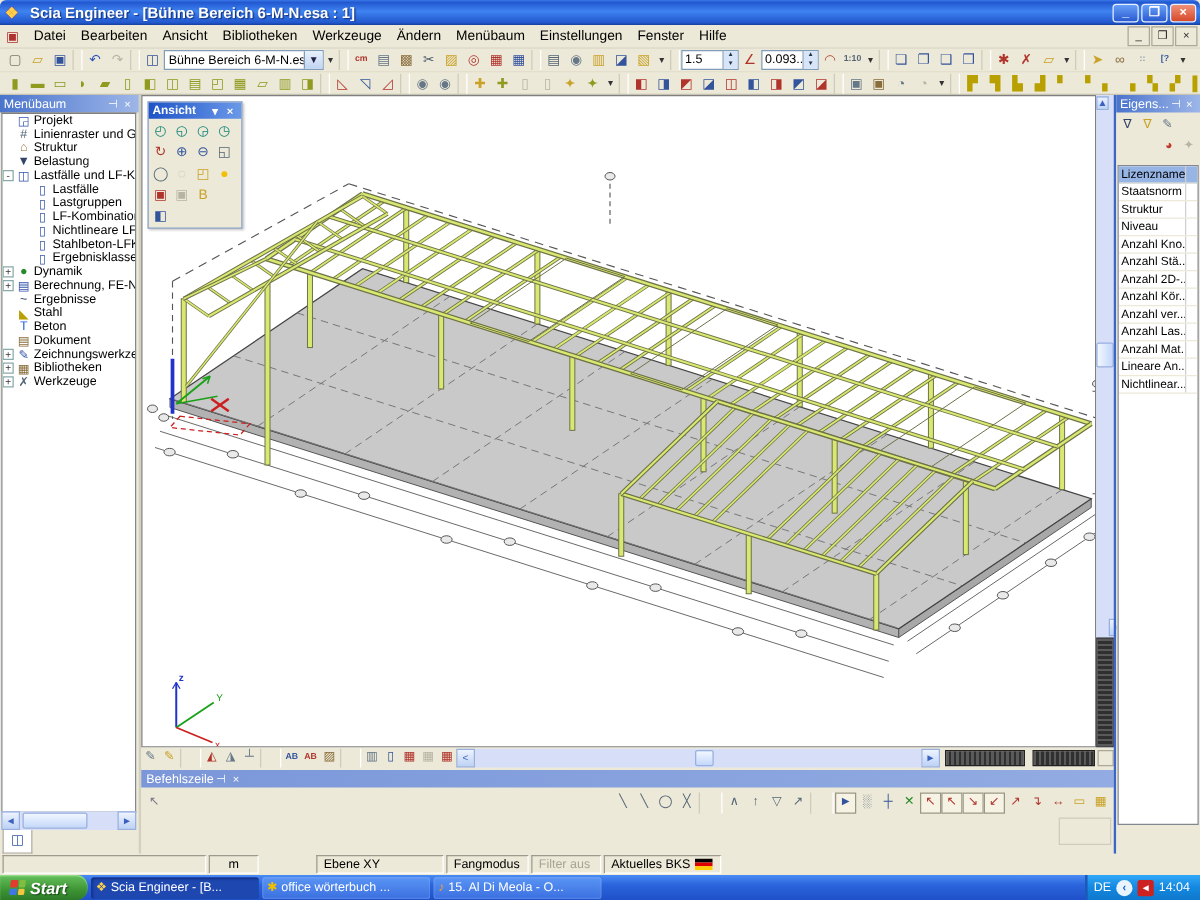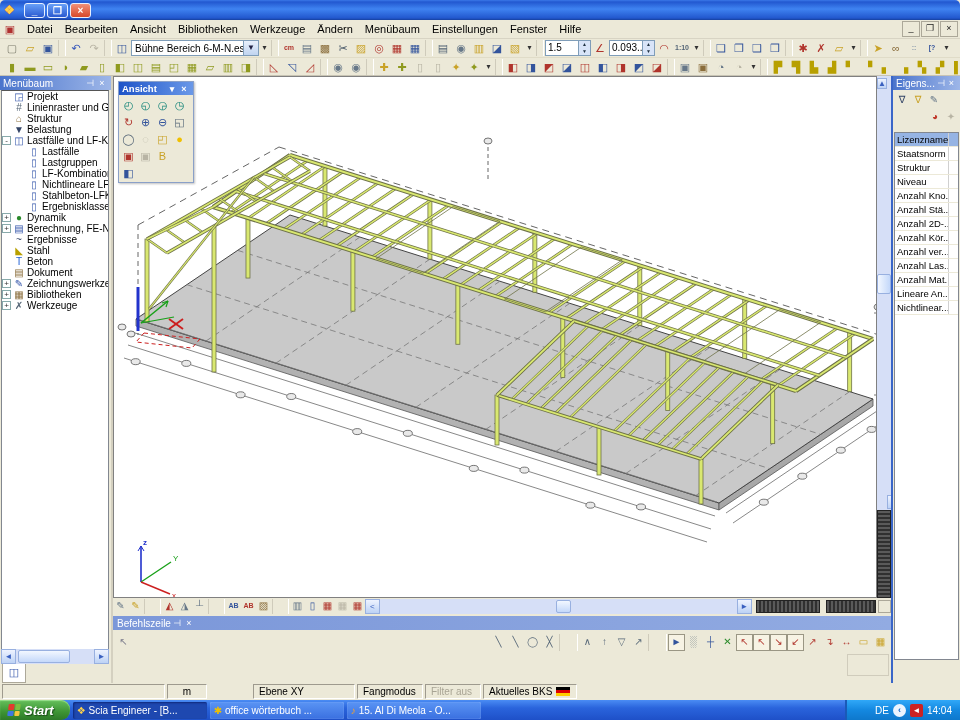--- a/index.html
+++ b/index.html
@@ -121,34 +121,35 @@
     background:linear-gradient(180deg,#66c05c,#3d9434 60%,#2e7a28);color:#fff;font-weight:bold;font-style:italic;
     font-size:13px;text-shadow:1px 1px 1px #1a4a18;box-shadow:inset 0 1px 1px #9ae08e;}
   .winlogo{width:12px;height:12px;display:grid;grid-template-columns:1fr 1fr;grid-template-rows:1fr 1fr;gap:1px;transform:skewX(-8deg);}
   .winlogo i{border-radius:1px;}
   .task{width:134px;height:17px;margin-left:3px;border-radius:2px;display:flex;align-items:center;gap:3px;
     background:linear-gradient(180deg,#5a94f4,#3a70e0);box-shadow:inset 0 0 1px #bcd4ff;color:#fff;font-size:10px;
     padding:0 4px;box-sizing:border-box;}
   .task .l{white-space:nowrap;overflow:hidden;}
   .task .ico{font-size:10px;flex:none;}
   .task.active{background:#1e48b0;box-shadow:inset 1px 1px 2px #10287a;}
-  .tray{margin-left:auto;height:20px;display:flex;align-items:center;gap:4px;padding:0 8px 0 28px;color:#fff;
+  .tray{margin-left:auto;height:20px;display:flex;align-items:center;gap:4px;padding:0 8px 0 5px;color:#fff;
     background:linear-gradient(180deg,#30a8f8 0%,#1488e0 50%,#0e78cc 100%);border-left:2px solid #1a5ab8;font-size:10px;}
   .chev{width:13px;height:13px;border-radius:50%;background:#eaf4ff;color:#1466c8;font-size:9px;line-height:12px;
     text-align:center;font-weight:bold;}
   .vol{width:13px;height:13px;background:#cc2222;border-radius:2px;color:#fff;font-size:8px;line-height:13px;text-align:center;}
   svg text{font-family:"Liberation Sans",sans-serif;}
 </style>
 </head>
 <body>
 
 <div id="app">
 
   <div class="titlebar">
     <span class="appicon">❖</span>
+    <span class="title">Scia Engineer - [Bühne Bereich 6-M-N.esa : 1]</span>
     <span class="wbtns">
       <span class="wbtn">_</span>
       <span class="wbtn">❐</span>
       <span class="wbtn close">×</span>
     </span>
   </div>
 
   <div class="menubar">
     <span class="mdi-doc">▣</span>
     <div class="rep">

